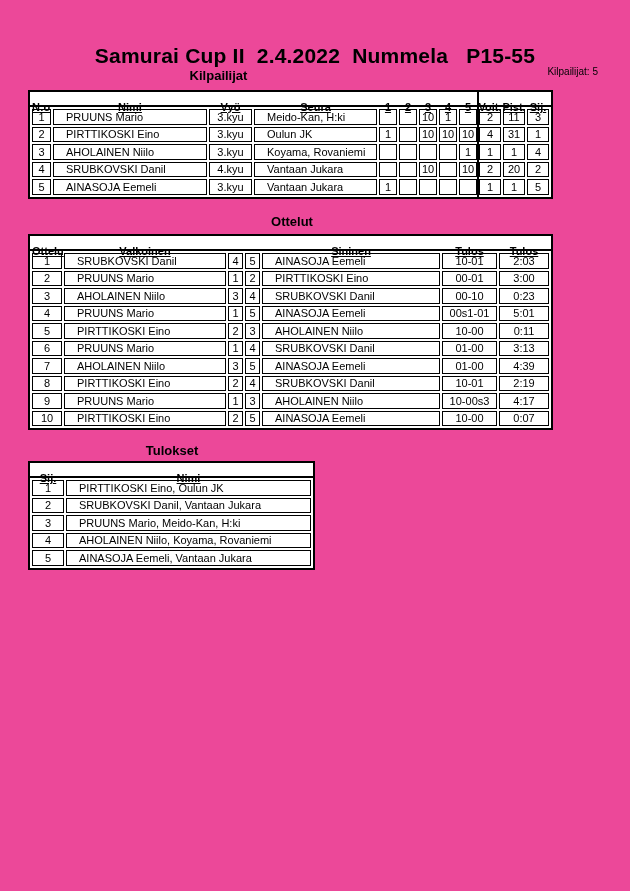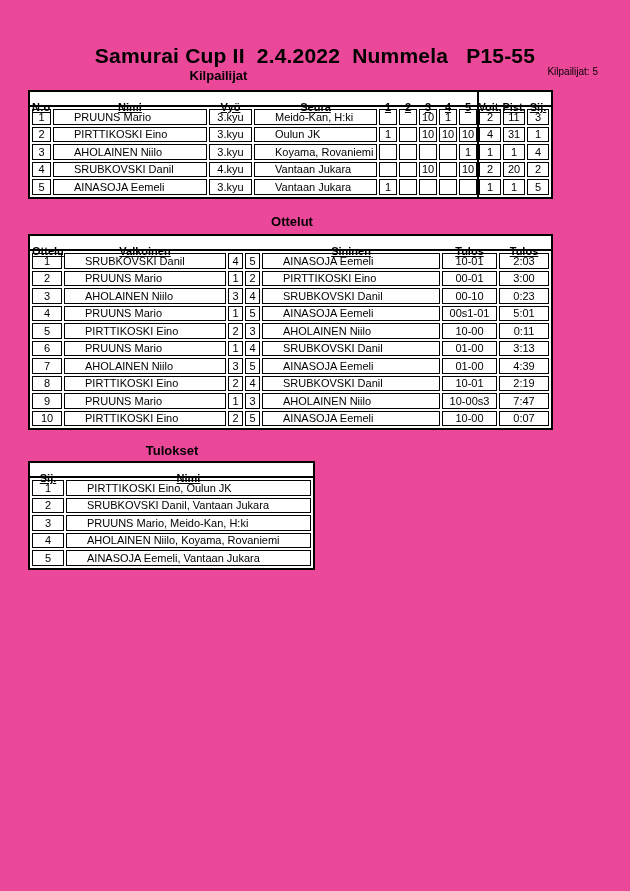--- a/index.html
+++ b/index.html
@@ -44,21 +44,21 @@
   }
   .hcell.l { justify-content:flex-start; overflow:visible; }
 
   .tbody { display:flex; flex-direction:column; gap:2px; padding:2px; }
   .trow  { display:grid; grid-template-columns:var(--cols); gap:2px; }
   .cell {
     border:1px solid #000000; box-sizing:border-box; height:15.5px;
     font-size:11px; white-space:nowrap; overflow:hidden;
     display:flex; align-items:center; justify-content:center;
   }
-  .cell.l { justify-content:flex-start; padding-left:20px; }
+  .cell.l { justify-content:flex-start; padding-left:12px; }
 
   .vline { position:absolute; left:447px; top:0; bottom:0; width:2px; background:#000000; }
 </style>
 </head>
 <body>
 
 <div class="page">
 
   <div class="title">Samurai Cup II  2.4.2022  Nummela   P15-55</div>
   <div class="count-label">Kilpailijat: 5</div>
@@ -238,21 +238,21 @@
           <div class="cell c">10-01</div>
           <div class="cell c">2:19</div>
         </div>
         <div class="trow">
           <div class="cell c">9</div>
           <div class="cell l">PRUUNS Mario</div>
           <div class="cell c">1</div>
           <div class="cell c">3</div>
           <div class="cell l">AHOLAINEN Niilo</div>
           <div class="cell c">10-00s3</div>
-          <div class="cell c">7:47</div>
+          <div class="cell c">4:17</div>
         </div>
         <div class="trow">
           <div class="cell c">10</div>
           <div class="cell l">PIRTTIKOSKI Eino</div>
           <div class="cell c">2</div>
           <div class="cell c">5</div>
           <div class="cell l">AINASOJA Eemeli</div>
           <div class="cell c">10-00</div>
           <div class="cell c">0:07</div>
         </div>

